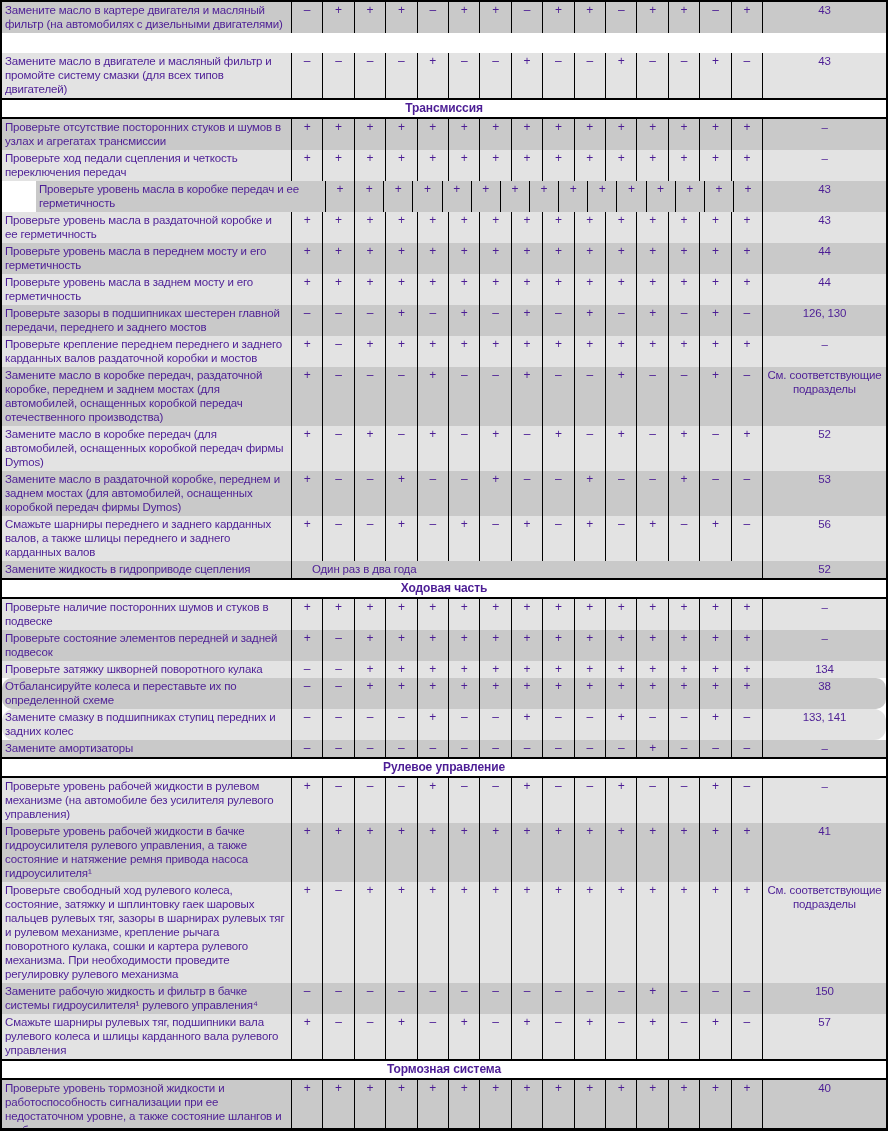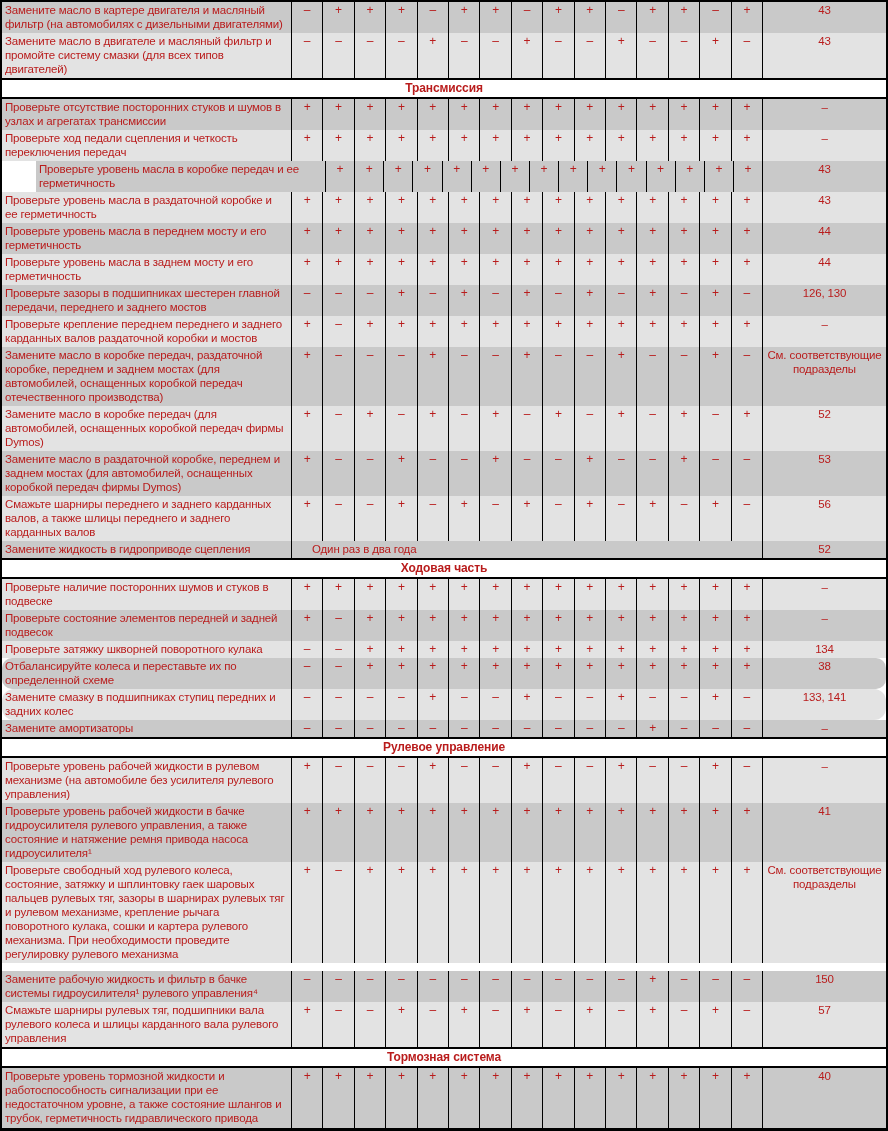--- a/index.html
+++ b/index.html
@@ -1,21 +1,21 @@
 <!DOCTYPE html>
 <html><head>
 <meta charset="utf-8">
 <style>
   html,body{margin:0;padding:0;background:#fff;}
   body{width:888px;height:1131px;overflow:hidden;}
   .tbl{
     box-sizing:border-box;width:888px;height:1131px;
     border:2px solid #000;border-bottom-width:3px;
     overflow:hidden;display:flex;flex-direction:column;
-    font-family:"Liberation Sans",sans-serif;color:#b91c1c;
+    font-family:"Liberation Sans",sans-serif;color:#4c1d95;
     background:#fff;
   }
   .row{display:flex;align-items:stretch;flex:0 0 auto;}
   .dark{background:var(--row-dark,#c9c9c9);}
   .light{background:var(--row-light,#e3e3e3);}
   .task{
     box-sizing:border-box;flex:0 0 289px;width:289px;
     padding:1px 5px 2px 3px;font-size:11.5px;line-height:14px;
     letter-spacing:-0.15px;
   }
@@ -57,21 +57,21 @@
         <div class="mark">+</div>
         <div class="mark">+</div>
         <div class="mark">–</div>
         <div class="mark">+</div>
         <div class="mark">+</div>
         <div class="mark">–</div>
         <div class="mark">+</div>
       </div>
       <div class="page">43</div>
     </div>
-    <div class="row light" style="min-height: 31px;">
+    <div class="row light" style="min-height: 31px; margin-top: 20px;">
       <div class="task">Замените масло в двигателе и масляный фильтр и промойте систему смазки (для всех типов двигателей)</div>
       <div class="marks">
         <div class="mark">–</div>
         <div class="mark">–</div>
         <div class="mark">–</div>
         <div class="mark">–</div>
         <div class="mark">+</div>
         <div class="mark">–</div>
         <div class="mark">–</div>
         <div class="mark">+</div>
@@ -527,21 +527,21 @@
         <div class="mark">+</div>
         <div class="mark">+</div>
         <div class="mark">+</div>
         <div class="mark">+</div>
         <div class="mark">+</div>
         <div class="mark">+</div>
         <div class="mark">+</div>
       </div>
       <div class="page">См. соответствующие подразделы</div>
     </div>
-    <div class="row dark" style="min-height: 31px; margin-top: 8px;">
+    <div class="row dark" style="min-height: 31px;">
       <div class="task">Замените рабочую жидкость и фильтр в бачке системы гидроусилителя¹ рулевого управления⁴</div>
       <div class="marks">
         <div class="mark">–</div>
         <div class="mark">–</div>
         <div class="mark">–</div>
         <div class="mark">–</div>
         <div class="mark">–</div>
         <div class="mark">–</div>
         <div class="mark">–</div>
         <div class="mark">–</div>

